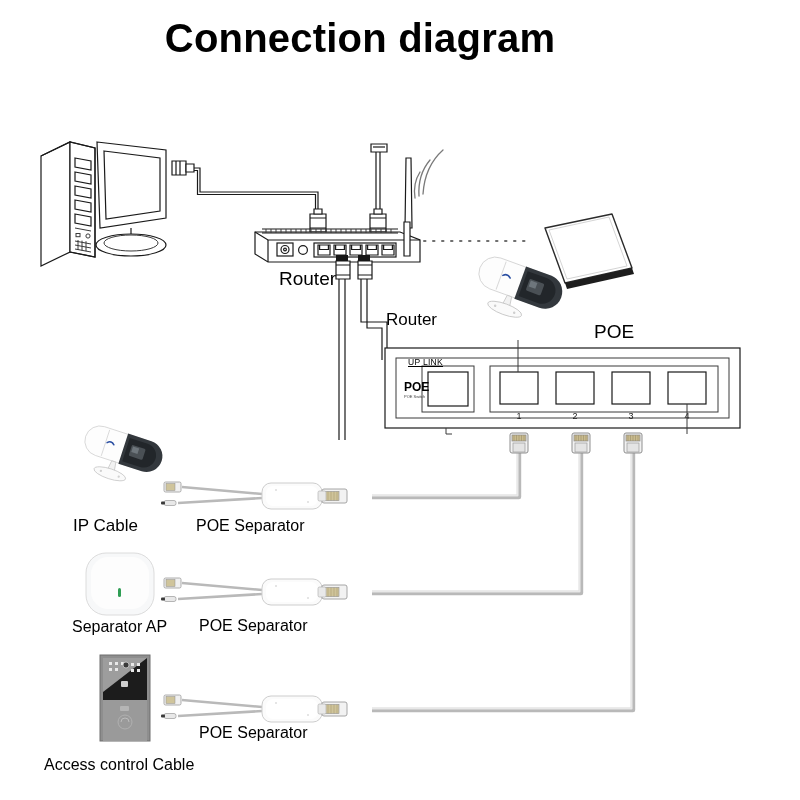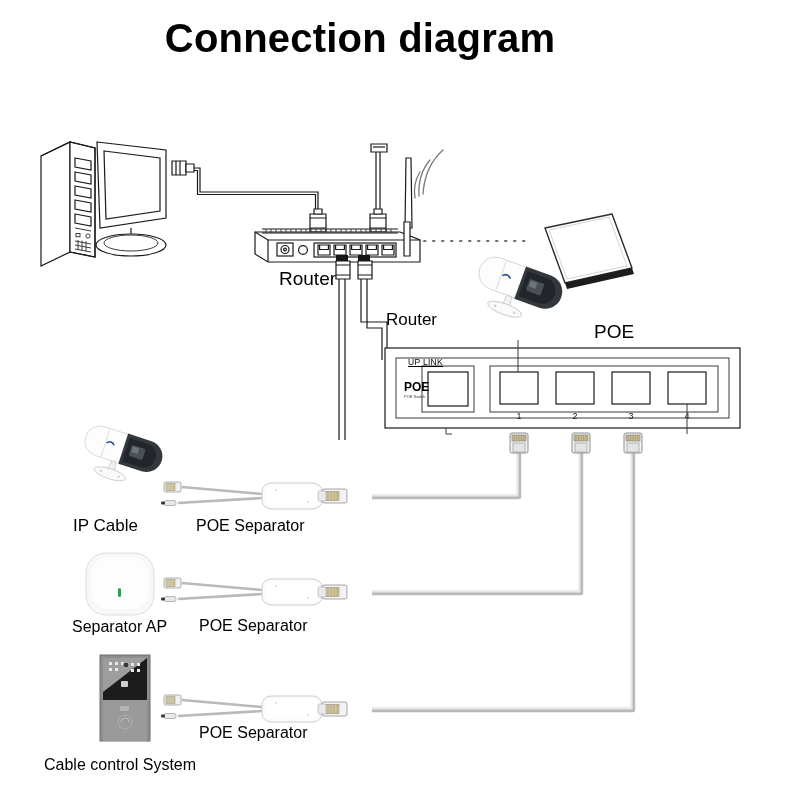--- a/index.html
+++ b/index.html
@@ -354,21 +354,21 @@
   <div class="lbl" style="left:279px;top:268px;font-size:19px;">Router</div>
 
   <div class="lbl" style="left:386px;top:310px;font-size:17px;">Router</div>
 
   <div class="lbl" style="left:594px;top:321px;font-size:19px;">POE</div>
 
   <div class="lbl" style="left:73px;top:516px;font-size:17px;">IP Cable</div>
 
   <div class="lbl" style="left:72px;top:618px;font-size:16px;">Separator AP</div>
 
-  <div class="lbl" style="left:44px;top:756px;font-size:16px;">Cable control System</div>
+  <div class="lbl" style="left:44px;top:756px;font-size:16px;">Access control Cable</div>
 
   <div class="lbl" style="left:196px;top:517px;font-size:16px;">POE Separator</div>
 
   <div class="lbl" style="left:199px;top:617px;font-size:16px;">POE Separator</div>
 
   <div class="lbl" style="left:199px;top:724px;font-size:16px;">POE Separator</div>
 
   <div class="lbl" style="left:408px;top:357px;font-size:8.5px;letter-spacing:.3px;text-decoration:underline;">UP LINK</div>
 
   <div class="lbl" style="left:404px;top:380px;font-size:12px;font-weight:bold;">POE</div>

